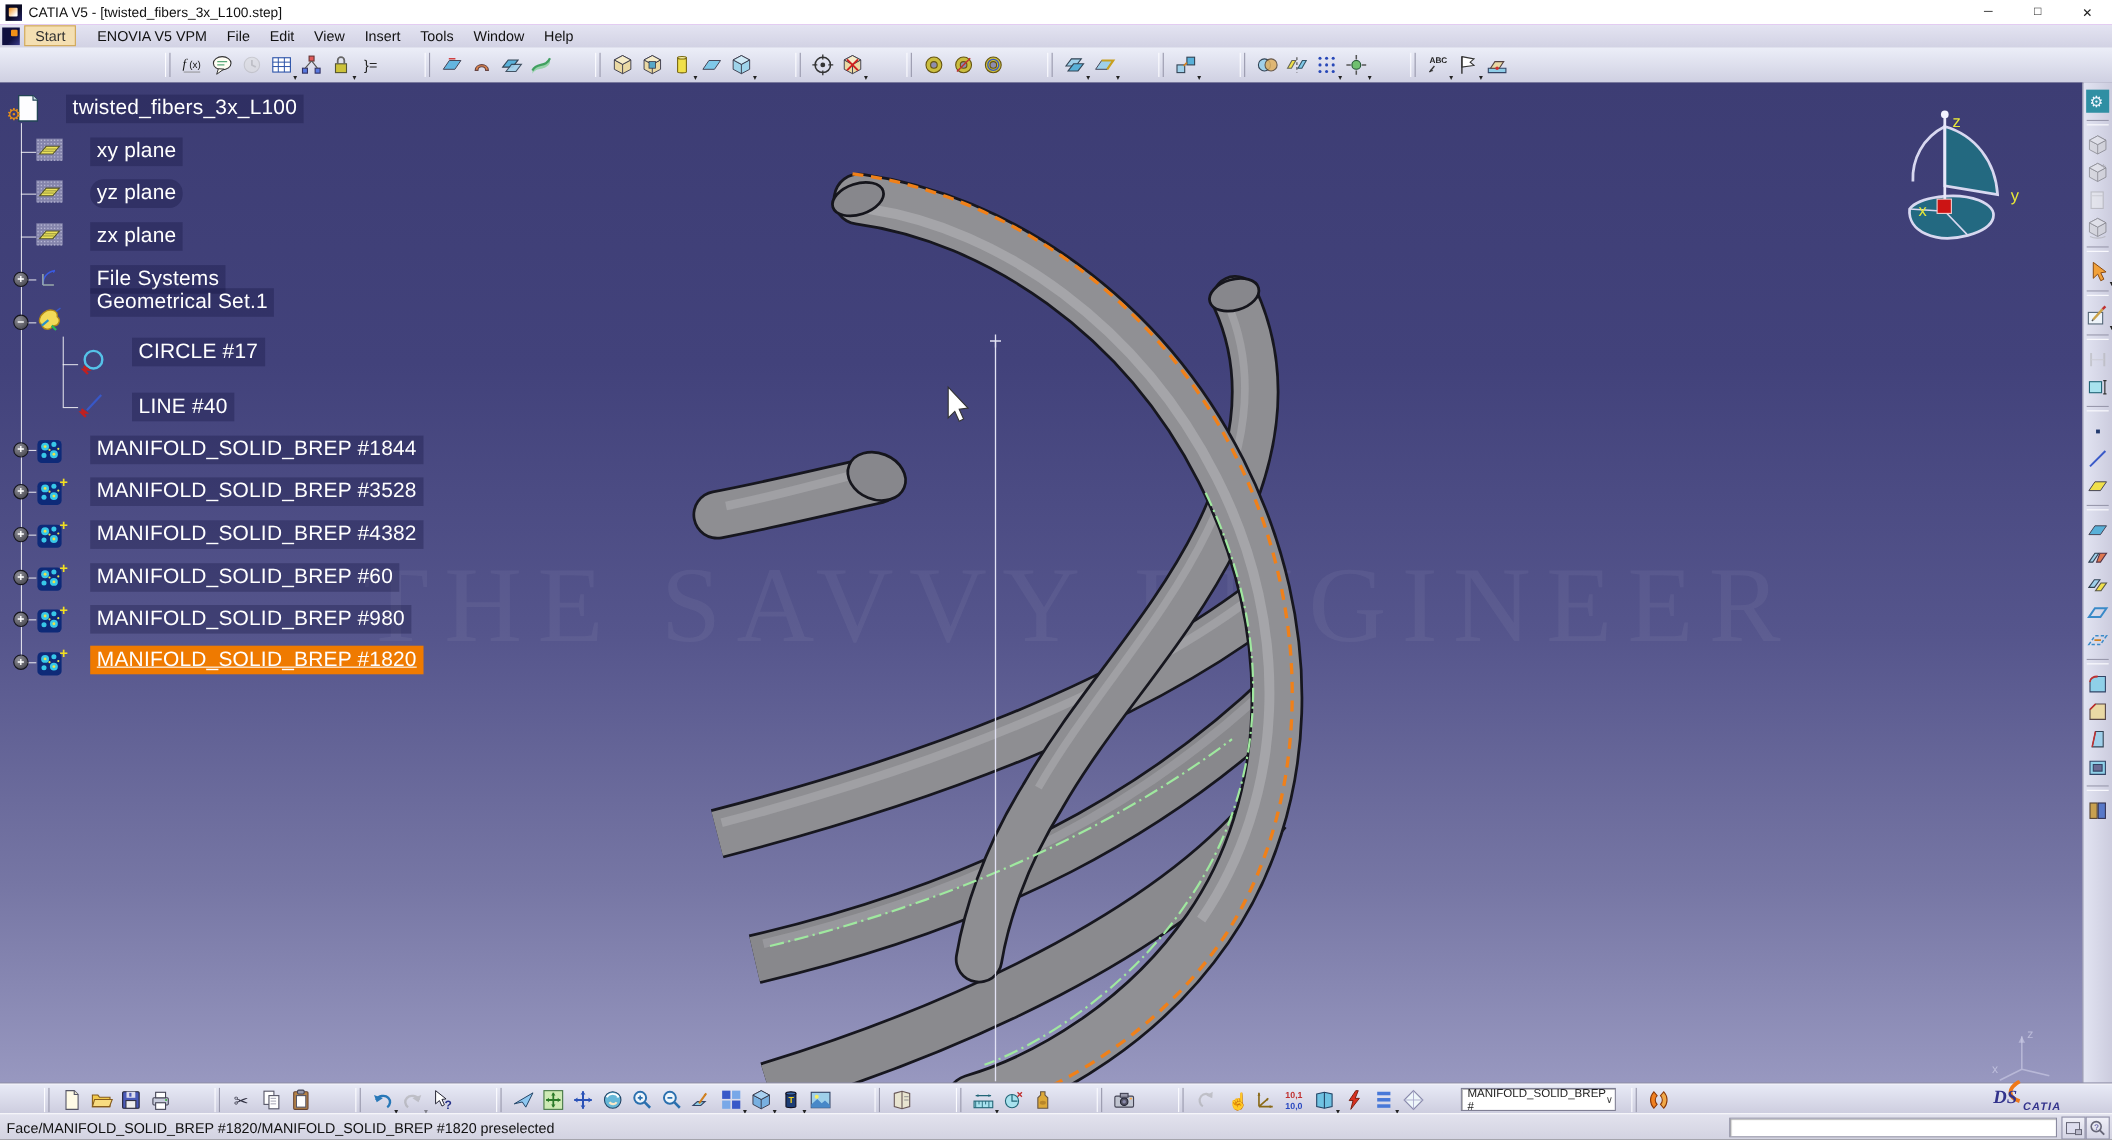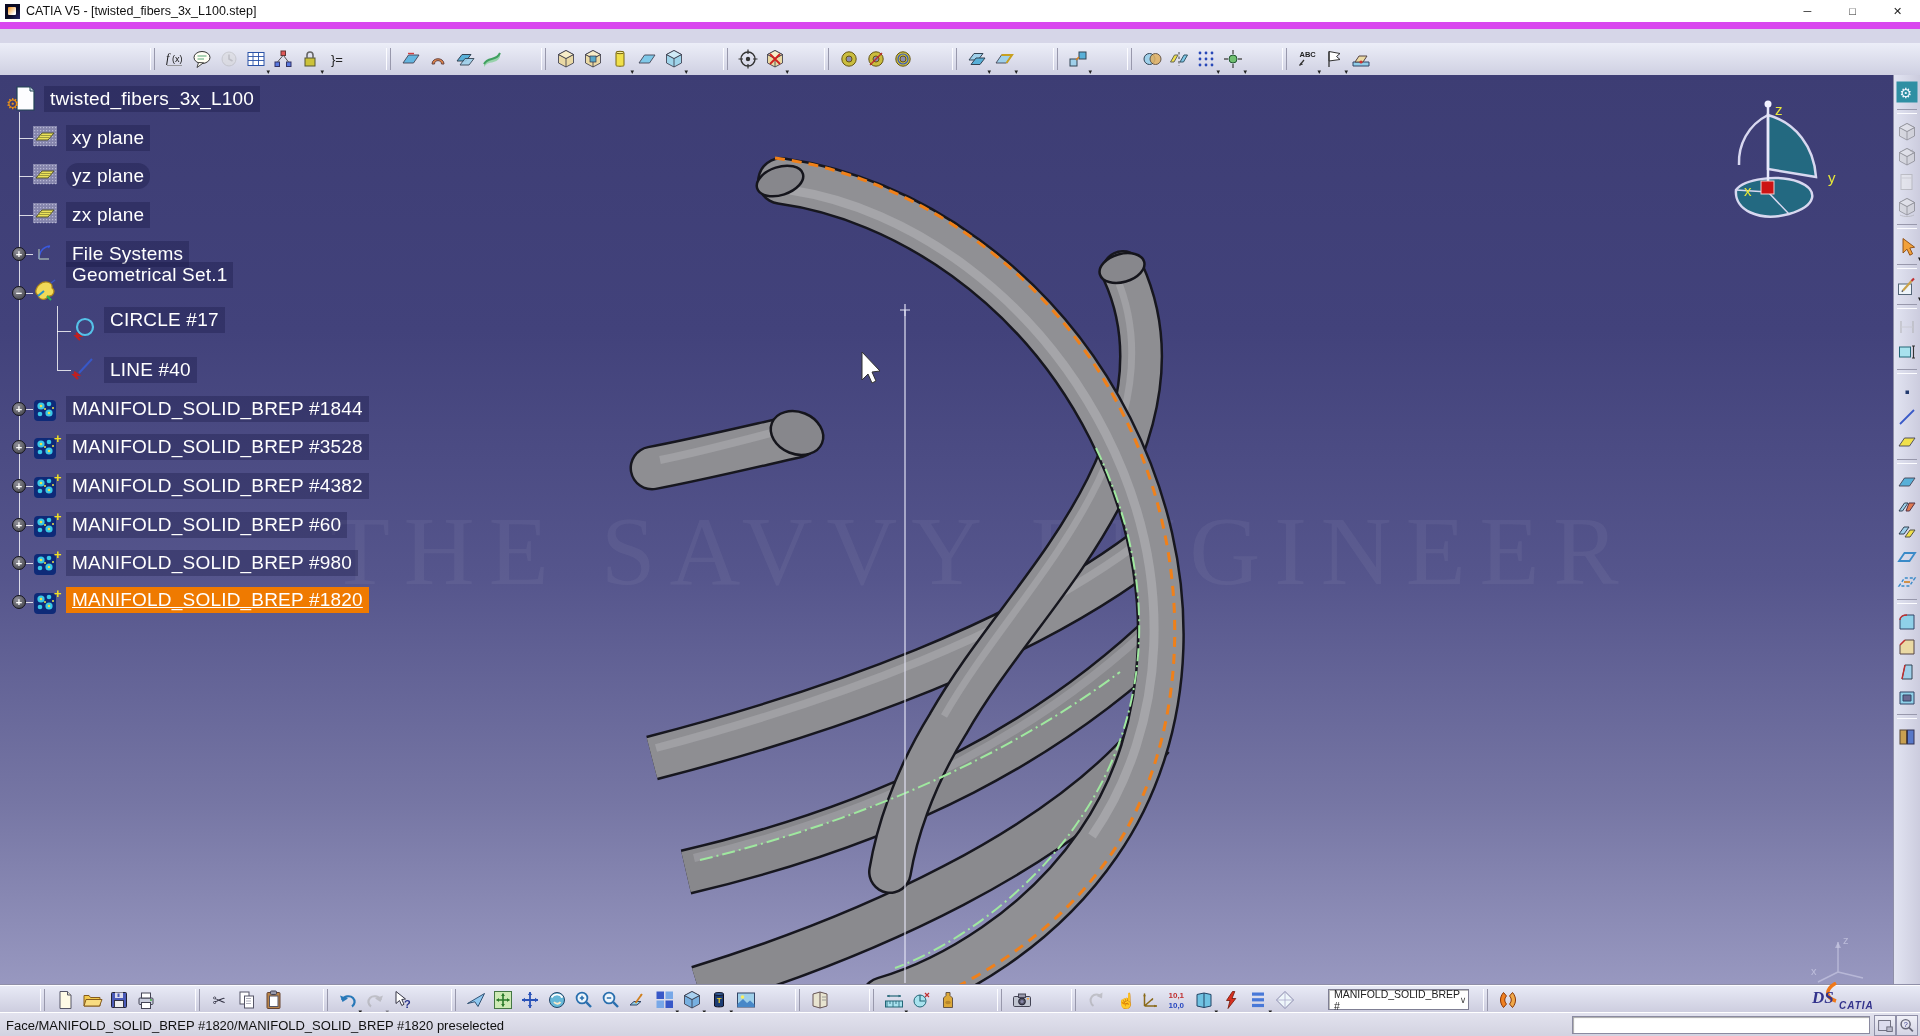--- a/index.html
+++ b/index.html
@@ -41,38 +41,52 @@
   #watermark{position:absolute;left:330px;top:420px;font-family:"Liberation Serif",serif;font-size:98px;letter-spacing:14px;color:rgba(255,255,255,0.05);white-space:nowrap;}
   #fiber-svg{position:absolute;left:0;top:0;}
   #compass{position:absolute;left:1722px;top:18px;}
   #mini-triad{position:absolute;left:1808px;top:855px;opacity:.75;}
   
   #tree{position:absolute;left:0;top:0;width:420px;height:600px;color:#fff;}
   .vline{position:absolute;width:1px;background:rgba(255,255,255,.8);}
   .hline{position:absolute;height:1px;background:rgba(255,255,255,.8);}
   .exp{position:absolute;width:14px;height:14px;border-radius:50%;background:radial-gradient(circle at 35% 30%,#909098,#3a3a42);border:1px solid #15151c;color:#fff;font-size:11px;font-weight:bold;line-height:13px;text-align:center;box-sizing:border-box;}
   .tree-icon{position:absolute;}
-  .tree-label{position:absolute;height:26px;line-height:26px;font-size:19px;padding:0 6px;background:rgba(18,18,58,.30);white-space:nowrap;letter-spacing:.2px;}
+  .tree-label{position:absolute;height:26px;line-height:26px;font-size:19px;padding:0 6px;background:rgba(18,18,58,.30);white-space:nowrap;letter-spacing:.2px;margin-left:16px;}
   .tree-label.sel{background:#ef7a00;text-decoration:underline;}
 </style>
 </head>
 <body>
 
 <div id="app">
 
   <div id="titlebar">
     <div id="app-icon"></div>
     <div id="title-text">CATIA V5 - [twisted_fibers_3x_L100.step]</div>
     <div id="win-controls">
       <div class="winbtn">─</div>
       <div class="winbtn">□</div>
       <div class="winbtn">✕</div>
     </div>
   </div>
 
+  <div id="menubar">
+    <div id="menu-logo"></div>
+    <div id="menu-items" style="display:flex;align-items:center;">
+        <span class="menu-item start">Start</span>
+        <span class="menu-item">ENOVIA V5 VPM</span>
+        <span class="menu-item">File</span>
+        <span class="menu-item">Edit</span>
+        <span class="menu-item">View</span>
+        <span class="menu-item">Insert</span>
+        <span class="menu-item">Tools</span>
+        <span class="menu-item">Window</span>
+        <span class="menu-item">Help</span>
+      </div>
+  </div>
 
   <div id="toolbar-top">
       <div style="width:140px;flex:0 0 auto;"></div>
       <div class="tb-grip"></div>
       <div class="tb-group">
         <div class="tbi">
           <svg width="22" height="22" viewBox="0 0 22 22" aria-hidden="true">
             <text x="2" y="14" font-size="12" font-style="italic" fill="#111" font-family="Liberation Serif,serif">f</text>
             <text x="8" y="14" font-size="9" fill="#111">(x)</text>
             <path d="M3 17.5 18 17.5" stroke="#888" stroke-width=".8"></path>

